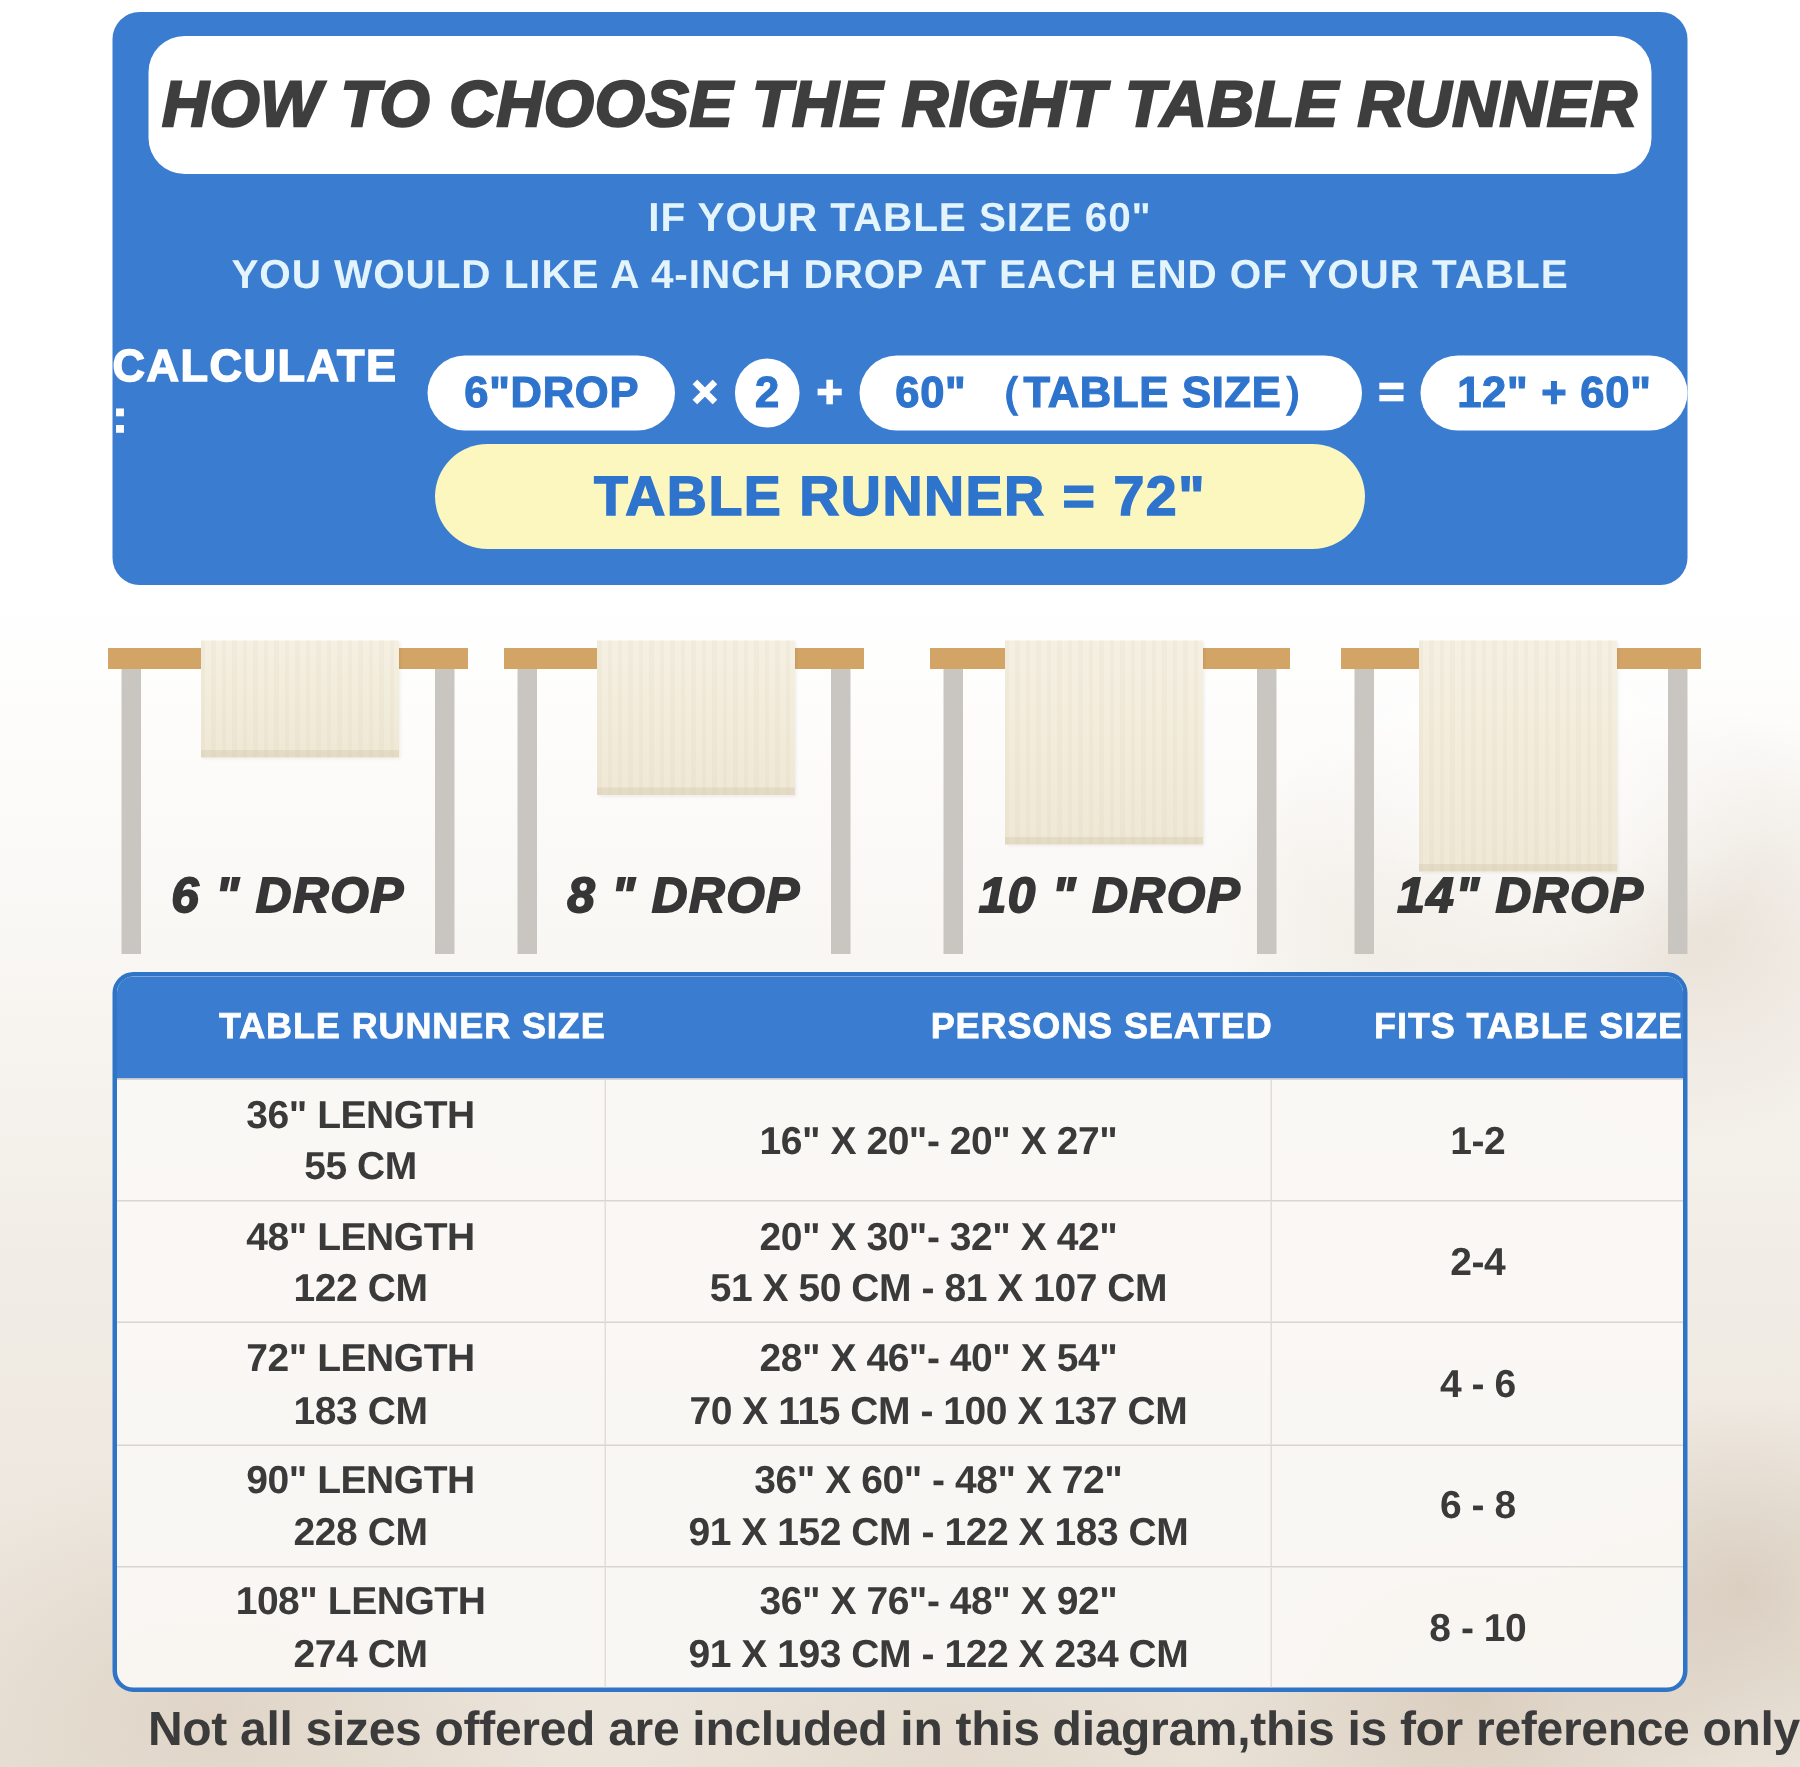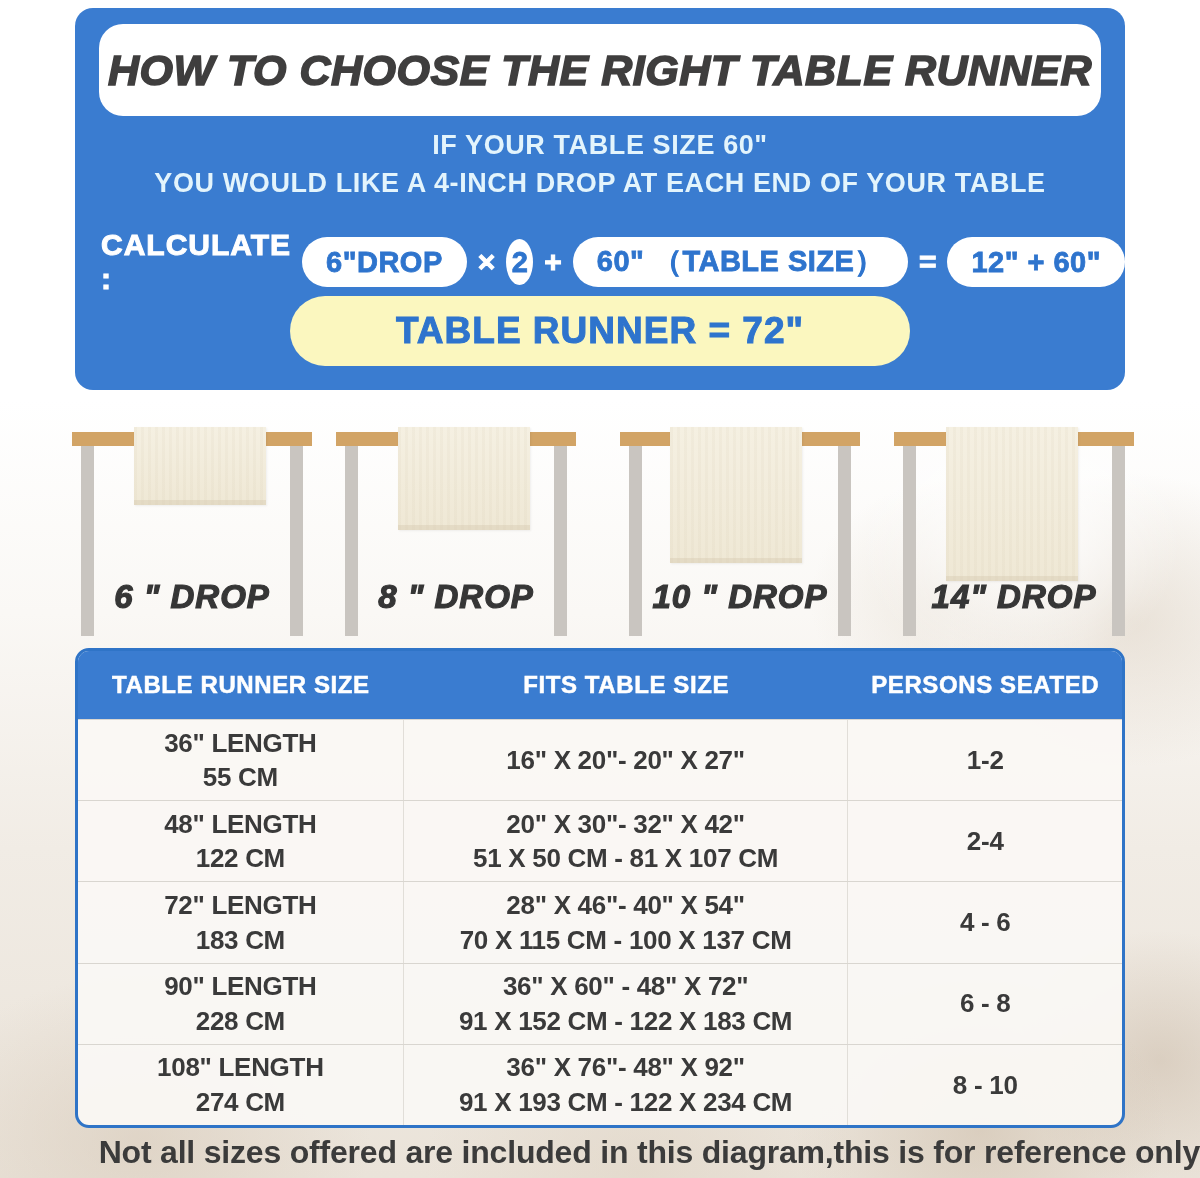--- a/index.html
+++ b/index.html
@@ -34,21 +34,21 @@
   }
   .subtitle{ position:absolute; width:100%; text-align:center; color:#e3f4fc;
     font-weight:700; font-size:27px; letter-spacing:.6px; }
   .subtitle.s1{ top:122px; }
   .subtitle.s2{ top:160px; }
 
   .calc-row{
     position:absolute; top:228px; left:0; width:100%; height:52px;
     display:flex; align-items:center; justify-content:center; gap:11px;
   }
-  .calc-label{ color:#fff; font-size:30px; font-weight:700; letter-spacing:1px;margin-left:26px;
+  .calc-label{ color:#fff; font-size:30px; font-weight:700; letter-spacing:1px;
     -webkit-text-stroke:1px #fff; }
   .pill{
     background:#fff; color:#2e74cd; border-radius:28px; height:50px;
     display:flex; align-items:center; justify-content:center;
     padding:0 24px; font-size:29px; font-weight:700; letter-spacing:.5px;
     -webkit-text-stroke:.8px #2e74cd; white-space:nowrap;
   }
   .op{ color:#fff; font-size:30px; font-weight:700; -webkit-text-stroke:1px #fff; }
   .circle{
     background:#fff; color:#2e74cd; width:46px; height:46px; border-radius:50%;
@@ -90,21 +90,21 @@
   
   .size-panel{
     position:absolute; left:75px; top:648px; width:1050px; height:480px;
     border:3px solid #2f74c7; border-radius:14px; overflow:hidden;
     background:rgba(250,248,244,.94);
     display:flex; flex-direction:column;
   }
   .size-header{
     flex:0 0 68px; background:#3a7cd0;
     display:grid; grid-template-columns:31.2% 42.6% 26.2%;
-    align-items:center; text-align:center;
+    align-items:center; text-align:right;
     color:#fff; font-weight:700; font-size:24px; letter-spacing:.6px;
     -webkit-text-stroke:.5px #fff;
   }
   .size-row{
     flex:1 1 auto; display:grid; grid-template-columns:31.2% 42.6% 26.2%;
     text-align:center; border-top:1px solid #d9d6d0;
   }
   .size-row:first-of-type{ border-top:none; }
   .col{ display:flex; flex-direction:column; justify-content:center; gap:2px;
     color:#3a3a3a; font-weight:700; font-size:26px; letter-spacing:-.3px; line-height:1.25; }
@@ -173,22 +173,22 @@
       <div class="leg l"></div>
       <div class="leg r"></div>
       <div class="drop-label">14" DROP</div>
     </div>
 
   </div>
 
   <div class="size-panel">
     <div class="size-header">
       <div>TABLE RUNNER SIZE</div>
+      <div>PERSONS SEATED</div>
       <div>FITS TABLE SIZE</div>
-      <div>PERSONS SEATED</div>
     </div>
 
     <div class="size-row">
       <div class="col c1">
         <div>36" LENGTH</div>
         <div>55 CM</div>
       </div>
       <div class="col c2">
         <div>16" X 20"- 20" X 27"</div>
       </div>

